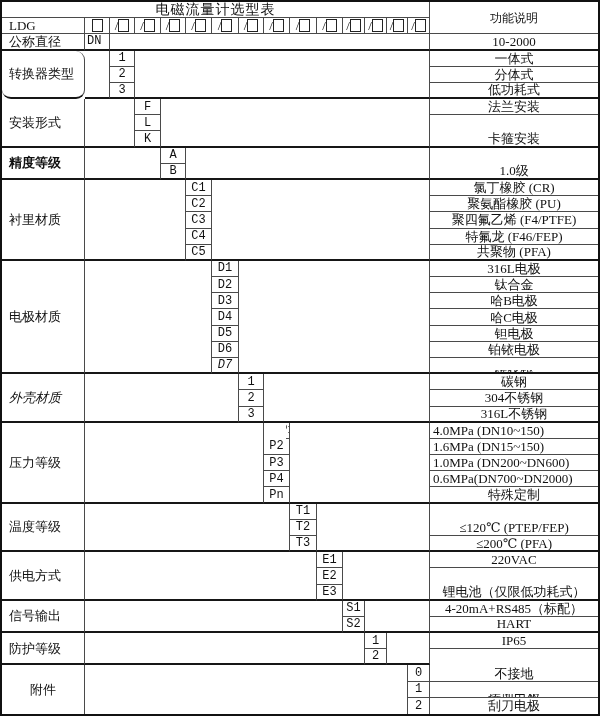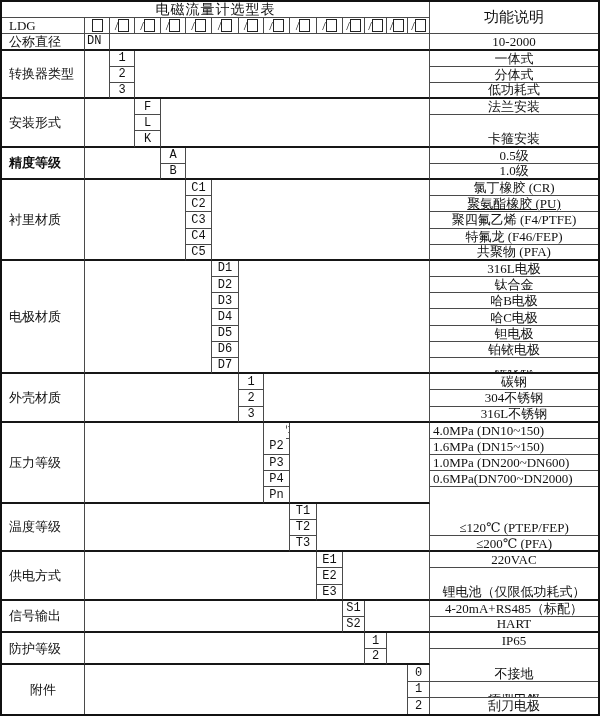--- a/index.html
+++ b/index.html
@@ -20,21 +20,21 @@
     border-bottom:1px solid #4a4a4a;
     display:flex;align-items:center;justify-content:center;
     font-size:13px;line-height:1;
     overflow:hidden;white-space:nowrap;
     box-sizing:border-box;
   }
   .block-end{border-bottom:2px solid #161616;}
   .last-row{border-bottom:none;}
   .last-col{border-right:none;}
   .title{font-size:14px;letter-spacing:1px;}
-  .header{font-size:15px;}
+  .header{font-size:12px;}
   .lpad{justify-content:flex-start;padding-left:7px;}
   .lpad2{justify-content:flex-start;padding-left:2px;}
   .func-left{justify-content:flex-start;padding-left:3px;}
   .code{font-size:12px;font-family:"Liberation Mono","DejaVu Sans Mono",monospace;}
   .slash{font-size:13px;font-family:"Liberation Serif","DejaVu Serif",serif;}
   .slot-box{width:9px;height:11px;border:1px solid #222;display:inline-block;background:#fff;}
 </style>
 </head>
 <body>
 
@@ -97,50 +97,49 @@
       <span class="slot-box"></span>
     </div>
     <div class="cell code" style="grid-area: 2 / 14 / span 1 / span 1;">
       <span class="slash">/</span>
       <span class="slot-box"></span>
     </div>
     <div class="cell code" style="grid-area: 2 / 15 / span 1 / span 1;">
       <span class="slash">/</span>
       <span class="slot-box"></span>
     </div>
-    <div class="cell lpad block-end" style="grid-area: 4 / 1 / span 3 / span 1;">转换器类型</div>
+    <div class="cell lpad block-end" style="grid-area: 4 / 1 / span 3 / span 1; border-radius: 9px;">转换器类型</div>
     <div class="cell block-end" style="grid-area: 4 / 2 / span 3 / span 1;"></div>
     <div class="cell code" style="grid-area: 4 / 3 / span 1 / span 1;">1</div>
     <div class="cell last-col" style="grid-area: 4 / 16 / span 1 / span 1;">一体式</div>
     <div class="cell code" style="grid-area: 5 / 3 / span 1 / span 1;">2</div>
     <div class="cell last-col" style="grid-area: 5 / 16 / span 1 / span 1;">分体式</div>
     <div class="cell code block-end" style="grid-area: 6 / 3 / span 1 / span 1;">3</div>
     <div class="cell last-col block-end" style="grid-area: 6 / 16 / span 1 / span 1;">低功耗式</div>
     <div class="cell block-end" style="grid-area: 4 / 4 / span 3 / span 12;"></div>
     <div class="cell lpad block-end" style="grid-area: 7 / 1 / span 3 / span 1;">安装形式</div>
     <div class="cell block-end" style="grid-area: 7 / 2 / span 3 / span 2;"></div>
     <div class="cell code" style="grid-area: 7 / 4 / span 1 / span 1;">F</div>
     <div class="cell last-col" style="grid-area: 7 / 16 / span 1 / span 1;">法兰安装</div>
     <div class="cell code" style="grid-area: 8 / 4 / span 1 / span 1;">L</div>
     <div class="cell code block-end" style="grid-area: 9 / 4 / span 1 / span 1;">K</div>
     <div class="cell last-col block-end" style="grid-area: 9 / 16 / span 1 / span 1;">卡箍安装</div>
     <div class="cell block-end" style="grid-area: 7 / 5 / span 3 / span 11;"></div>
     <div class="cell lpad block-end" style="grid-area: 10 / 1 / span 2 / span 1; font-weight: bold;">精度等级</div>
     <div class="cell block-end" style="grid-area: 10 / 2 / span 2 / span 3;"></div>
     <div class="cell code" style="grid-area: 10 / 5 / span 1 / span 1;">A</div>
-    <div class="cell last-col" style="grid-area: 10 / 16 / span 1 / span 1;">0.5级</div>
     <div class="cell code block-end" style="grid-area: 11 / 5 / span 1 / span 1;">B</div>
     <div class="cell last-col block-end" style="grid-area: 11 / 16 / span 1 / span 1;">1.0级</div>
     <div class="cell block-end" style="grid-area: 10 / 6 / span 2 / span 10;"></div>
     <div class="cell lpad block-end" style="grid-area: 12 / 1 / span 5 / span 1;">衬里材质</div>
     <div class="cell block-end" style="grid-area: 12 / 2 / span 5 / span 4;"></div>
     <div class="cell code" style="grid-area: 12 / 6 / span 1 / span 1;">C1</div>
     <div class="cell last-col" style="grid-area: 12 / 16 / span 1 / span 1;">氯丁橡胶 (CR)</div>
     <div class="cell code" style="grid-area: 13 / 6 / span 1 / span 1;">C2</div>
-    <div class="cell last-col" style="grid-area: 13 / 16 / span 1 / span 1; text-decoration: underline;">聚氨酯橡胶 (PU)</div>
+    <div class="cell last-col" style="grid-area: 13 / 16 / span 1 / span 1;">聚氨酯橡胶 (PU)</div>
     <div class="cell code" style="grid-area: 14 / 6 / span 1 / span 1;">C3</div>
     <div class="cell last-col" style="grid-area: 14 / 16 / span 1 / span 1;">聚四氟乙烯 (F4/PTFE)</div>
     <div class="cell code" style="grid-area: 15 / 6 / span 1 / span 1;">C4</div>
     <div class="cell last-col" style="grid-area: 15 / 16 / span 1 / span 1;">特氟龙 (F46/FEP)</div>
     <div class="cell code block-end" style="grid-area: 16 / 6 / span 1 / span 1;">C5</div>
     <div class="cell last-col block-end" style="grid-area: 16 / 16 / span 1 / span 1;">共聚物 (PFA)</div>
     <div class="cell block-end" style="grid-area: 12 / 7 / span 5 / span 9;"></div>
     <div class="cell lpad block-end" style="grid-area: 17 / 1 / span 7 / span 1;">电极材质</div>
     <div class="cell block-end" style="grid-area: 17 / 2 / span 7 / span 5;"></div>
     <div class="cell code" style="grid-area: 17 / 7 / span 1 / span 1;">D1</div>
@@ -148,43 +147,44 @@
     <div class="cell code" style="grid-area: 18 / 7 / span 1 / span 1;">D2</div>
     <div class="cell last-col" style="grid-area: 18 / 16 / span 1 / span 1;">钛合金</div>
     <div class="cell code" style="grid-area: 19 / 7 / span 1 / span 1;">D3</div>
     <div class="cell last-col" style="grid-area: 19 / 16 / span 1 / span 1;">哈B电极</div>
     <div class="cell code" style="grid-area: 20 / 7 / span 1 / span 1;">D4</div>
     <div class="cell last-col" style="grid-area: 20 / 16 / span 1 / span 1;">哈C电极</div>
     <div class="cell code" style="grid-area: 21 / 7 / span 1 / span 1;">D5</div>
     <div class="cell last-col" style="grid-area: 21 / 16 / span 1 / span 1;">钽电极</div>
     <div class="cell code" style="grid-area: 22 / 7 / span 1 / span 1;">D6</div>
     <div class="cell last-col" style="grid-area: 22 / 16 / span 1 / span 1;">铂铱电极</div>
-    <div class="cell code block-end" style="grid-area: 23 / 7 / span 1 / span 1;">D7</div>
+    <div class="cell code block-end" style="grid-area: 23 / 7 / span 1 / span 1; font-style: italic;">D7</div>
     <div class="cell last-col block-end" style="grid-area: 23 / 16 / span 1 / span 1; margin-top: 12px;">碳化钨</div>
     <div class="cell block-end" style="grid-area: 17 / 8 / span 7 / span 8;"></div>
-    <div class="cell lpad block-end" style="grid-area: 24 / 1 / span 3 / span 1;">外壳材质</div>
+    <div class="cell lpad block-end" style="grid-area: 24 / 1 / span 3 / span 1; font-style: italic;">外壳材质</div>
     <div class="cell block-end" style="grid-area: 24 / 2 / span 3 / span 6;"></div>
     <div class="cell code" style="grid-area: 24 / 8 / span 1 / span 1;">1</div>
     <div class="cell last-col" style="grid-area: 24 / 16 / span 1 / span 1;">碳钢</div>
     <div class="cell code" style="grid-area: 25 / 8 / span 1 / span 1;">2</div>
     <div class="cell last-col" style="grid-area: 25 / 16 / span 1 / span 1;">304不锈钢</div>
     <div class="cell code block-end" style="grid-area: 26 / 8 / span 1 / span 1;">3</div>
     <div class="cell last-col block-end" style="grid-area: 26 / 16 / span 1 / span 1;">316L不锈钢</div>
     <div class="cell block-end" style="grid-area: 24 / 9 / span 3 / span 7;"></div>
     <div class="cell lpad block-end" style="grid-area: 27 / 1 / span 5 / span 1;">压力等级</div>
     <div class="cell block-end" style="grid-area: 27 / 2 / span 5 / span 7;"></div>
     <div class="cell code" style="grid-area: 27 / 9 / span 1 / span 1; margin-left: 22px;">P1</div>
     <div class="cell last-col func-left" style="grid-area: 27 / 16 / span 1 / span 1;">4.0MPa (DN10~150)</div>
     <div class="cell code" style="grid-area: 28 / 9 / span 1 / span 1;">P2</div>
     <div class="cell last-col func-left" style="grid-area: 28 / 16 / span 1 / span 1;">1.6MPa (DN15~150)</div>
     <div class="cell code" style="grid-area: 29 / 9 / span 1 / span 1;">P3</div>
     <div class="cell last-col func-left" style="grid-area: 29 / 16 / span 1 / span 1;">1.0MPa (DN200~DN600)</div>
     <div class="cell code" style="grid-area: 30 / 9 / span 1 / span 1;">P4</div>
     <div class="cell last-col func-left" style="grid-area: 30 / 16 / span 1 / span 1;">0.6MPa(DN700~DN2000)</div>
     <div class="cell code block-end" style="grid-area: 31 / 9 / span 1 / span 1;">Pn</div>
+    <div class="cell last-col block-end" style="grid-area: 31 / 16 / span 1 / span 1;">特殊定制</div>
     <div class="cell block-end" style="grid-area: 27 / 10 / span 5 / span 6;"></div>
     <div class="cell lpad block-end" style="grid-area: 32 / 1 / span 3 / span 1;">温度等级</div>
     <div class="cell block-end" style="grid-area: 32 / 2 / span 3 / span 8;"></div>
     <div class="cell code" style="grid-area: 32 / 10 / span 1 / span 1;">T1</div>
     <div class="cell code" style="grid-area: 33 / 10 / span 1 / span 1;">T2</div>
     <div class="cell last-col" style="grid-area: 33 / 16 / span 1 / span 1;">≤120℃ (PTEP/FEP)</div>
     <div class="cell code block-end" style="grid-area: 34 / 10 / span 1 / span 1;">T3</div>
     <div class="cell last-col block-end" style="grid-area: 34 / 16 / span 1 / span 1;">≤200℃ (PFA)</div>
     <div class="cell block-end" style="grid-area: 32 / 11 / span 3 / span 5;"></div>
     <div class="cell lpad block-end" style="grid-area: 35 / 1 / span 3 / span 1;">供电方式</div>

